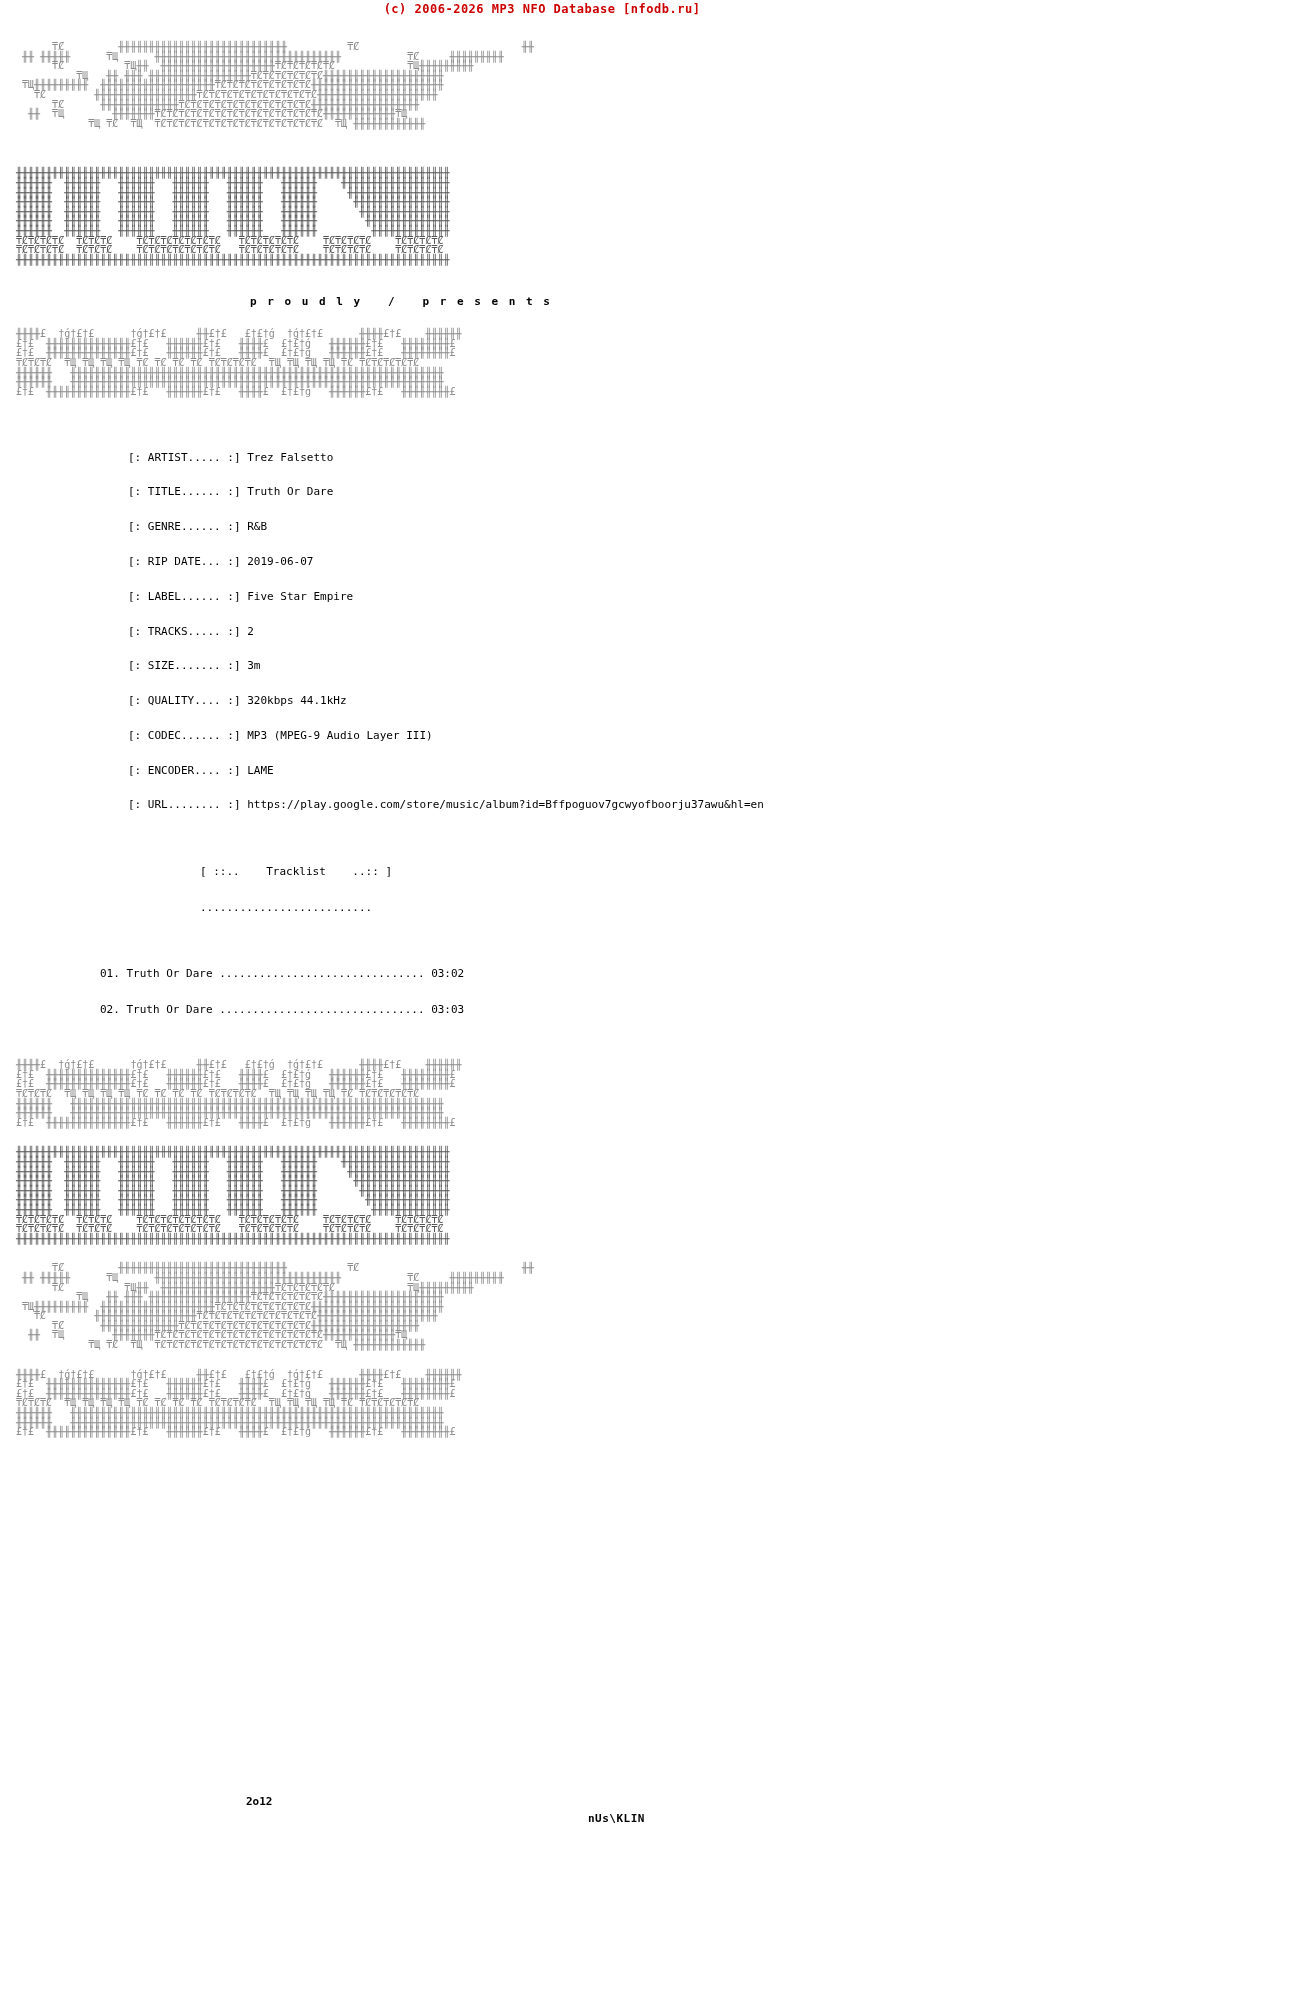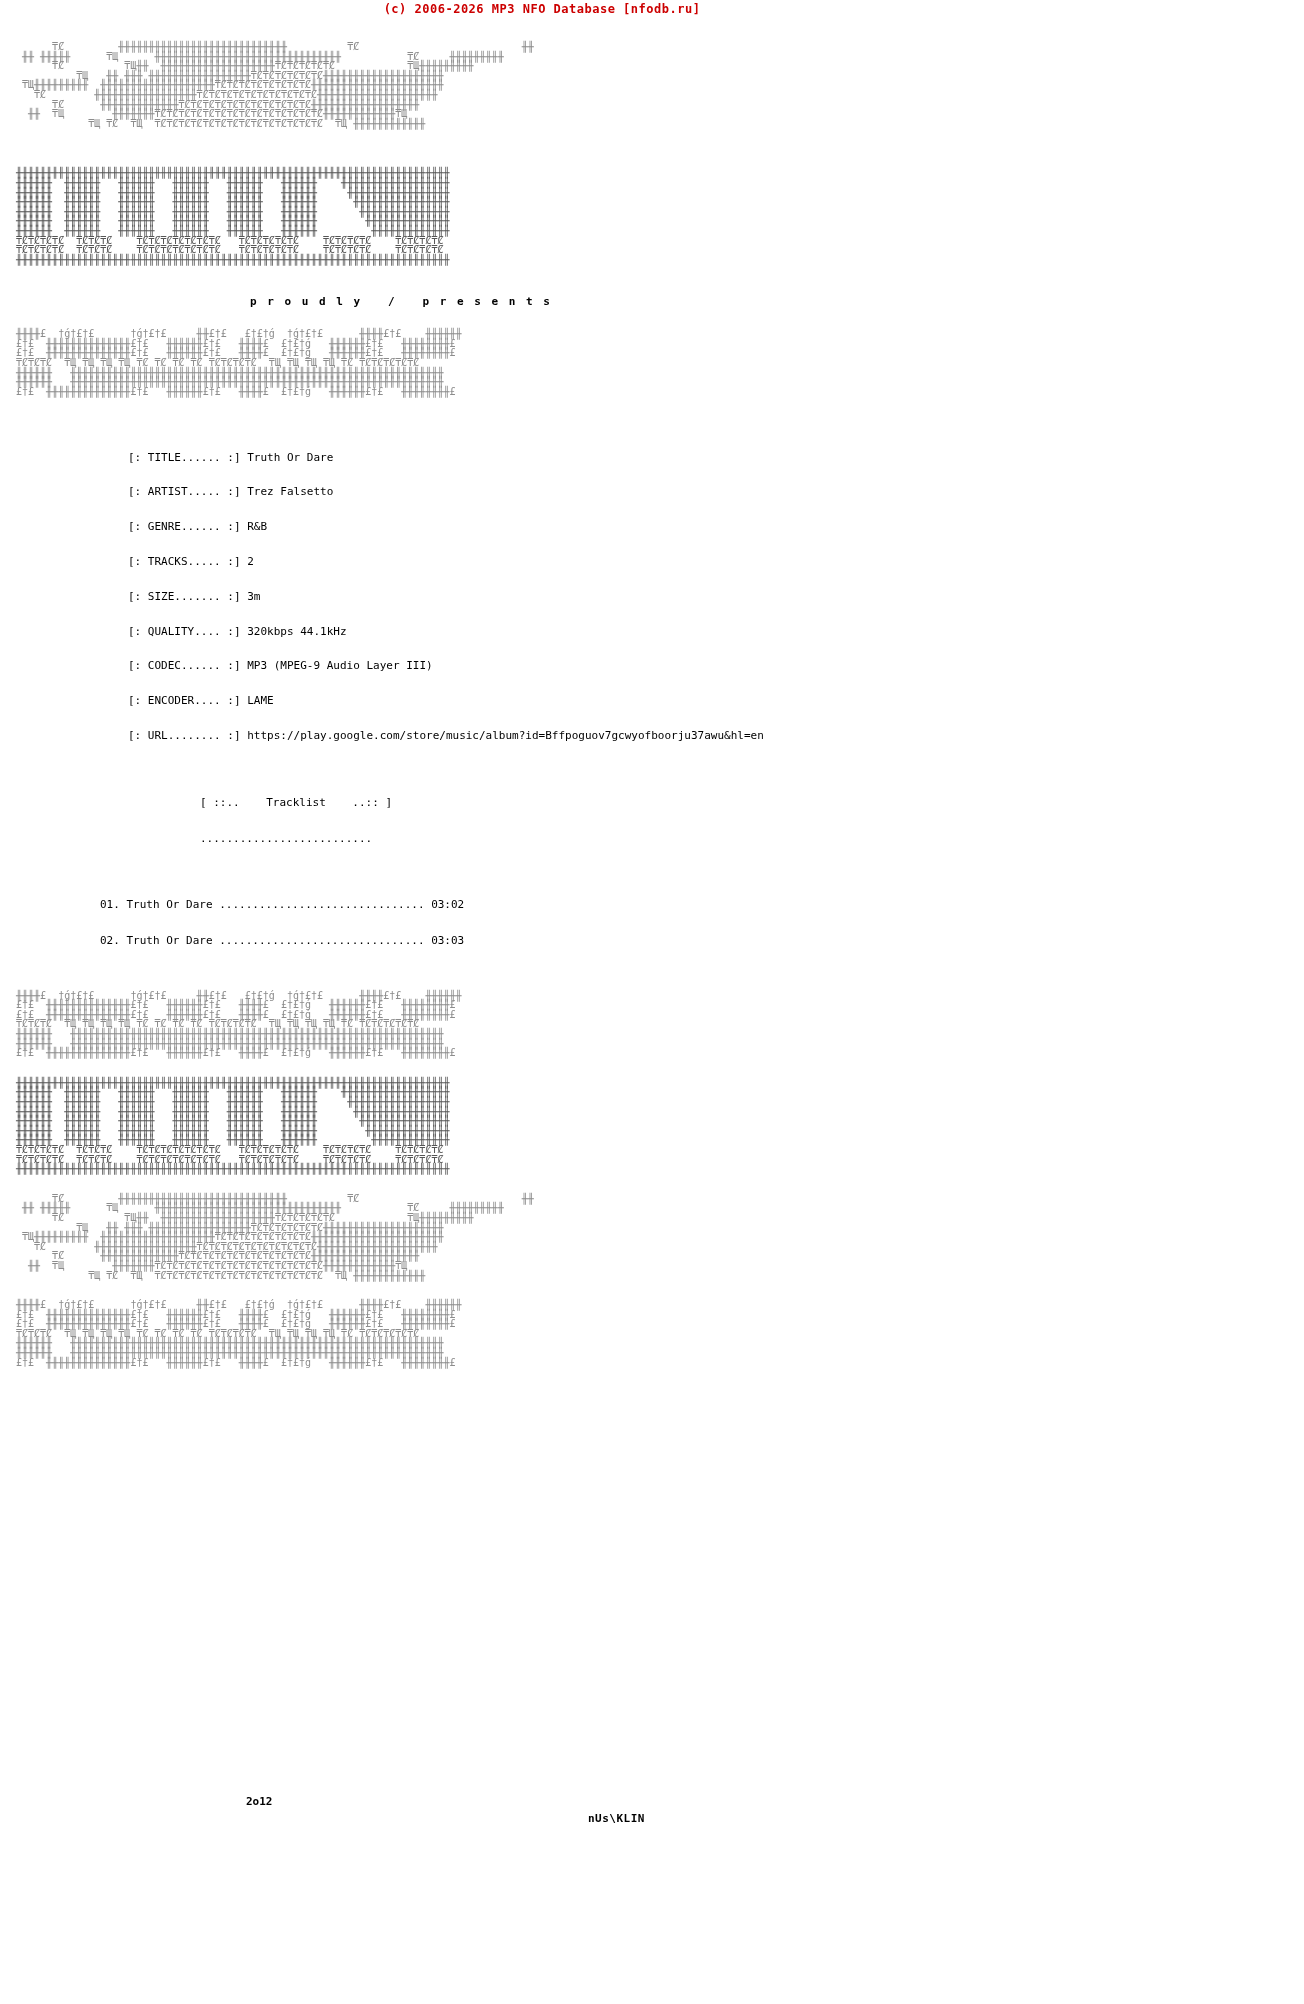--- a/index.html
+++ b/index.html
@@ -143,23 +143,25 @@
     <span class="nfo-art">╫╫╫╫£  †ǵ†£†£      †ǵ†£†£     ╫╫£†£   £†£†ǵ  †ǵ†£†£      ╫╫╫╫£†£    ╫╫╫╫╫╫
 £†£  ╫╫╫╫╫╫╫╫╫╫╫╫╫╫£†£   ╫╫╫╫╫╫£†£   ╫╫╫╫£  £†£†ǵ   ╫╫╫╫╫╫£†£   ╫╫╫╫╫╫╫╫£
 £†£  ╫╫╫╫╫╫╫╫╫╫╫╫╫╫£†£   ╫╫╫╫╫╫£†£   ╫╫╫╫£  £†£†ǵ   ╫╫╫╫╫╫£†£   ╫╫╫╫╫╫╫╫£
 ₸Ȼ₸Ȼ₸Ȼ  ₸Щ ₸Щ ₸Щ ₸Щ ₸Ȼ ₸Ȼ ₸Ȼ ₸Ȼ ₸Ȼ₸Ȼ₸Ȼ₸Ȼ  ₸Щ ₸Щ ₸Щ ₸Щ ₸Ȼ ₸Ȼ₸Ȼ₸Ȼ₸Ȼ₸Ȼ
 ╫╫╫╫╫╫   ╫╫╫╫╫╫╫╫╫╫╫╫╫╫╫╫╫╫╫╫╫╫╫╫╫╫╫╫╫╫╫╫╫╫╫╫╫╫╫╫╫╫╫╫╫╫╫╫╫╫╫╫╫╫╫╫╫╫╫╫╫╫
 ╫╫╫╫╫╫   ╫╫╫╫╫╫╫╫╫╫╫╫╫╫╫╫╫╫╫╫╫╫╫╫╫╫╫╫╫╫╫╫╫╫╫╫╫╫╫╫╫╫╫╫╫╫╫╫╫╫╫╫╫╫╫╫╫╫╫╫╫╫
 £†£  ╫╫╫╫╫╫╫╫╫╫╫╫╫╫£†£   ╫╫╫╫╫╫£†£   ╫╫╫╫£  £†£†ǵ   ╫╫╫╫╫╫£†£   ╫╫╫╫╫╫╫╫£</span>
   </div>
 
   <div class="info-block">
+    <div>[: ARTIST..... :] Trez Falsetto</div>
     <div>[: TITLE...... :] Truth Or Dare</div>
-    <div>[: ARTIST..... :] Trez Falsetto</div>
     <div>[: GENRE...... :] R&amp;B</div>
+    <div>[: RIP DATE... :] 2019-06-07</div>
+    <div>[: LABEL...... :] Five Star Empire</div>
     <div>[: TRACKS..... :] 2</div>
     <div>[: SIZE....... :] 3m</div>
     <div>[: QUALITY.... :] 320kbps 44.1kHz</div>
     <div>[: CODEC...... :] MP3 (MPEG-9 Audio Layer III)</div>
     <div>[: ENCODER.... :] LAME</div>
     <div>[: URL........ :] https://play.google.com/store/music/album?id=Bffpoguov7gcwyofboorju37awu&amp;hl=en</div>
   </div>
 
   <div class="tracklist-head">
     <div>[ ::..    Tracklist    ..:: ]</div>

